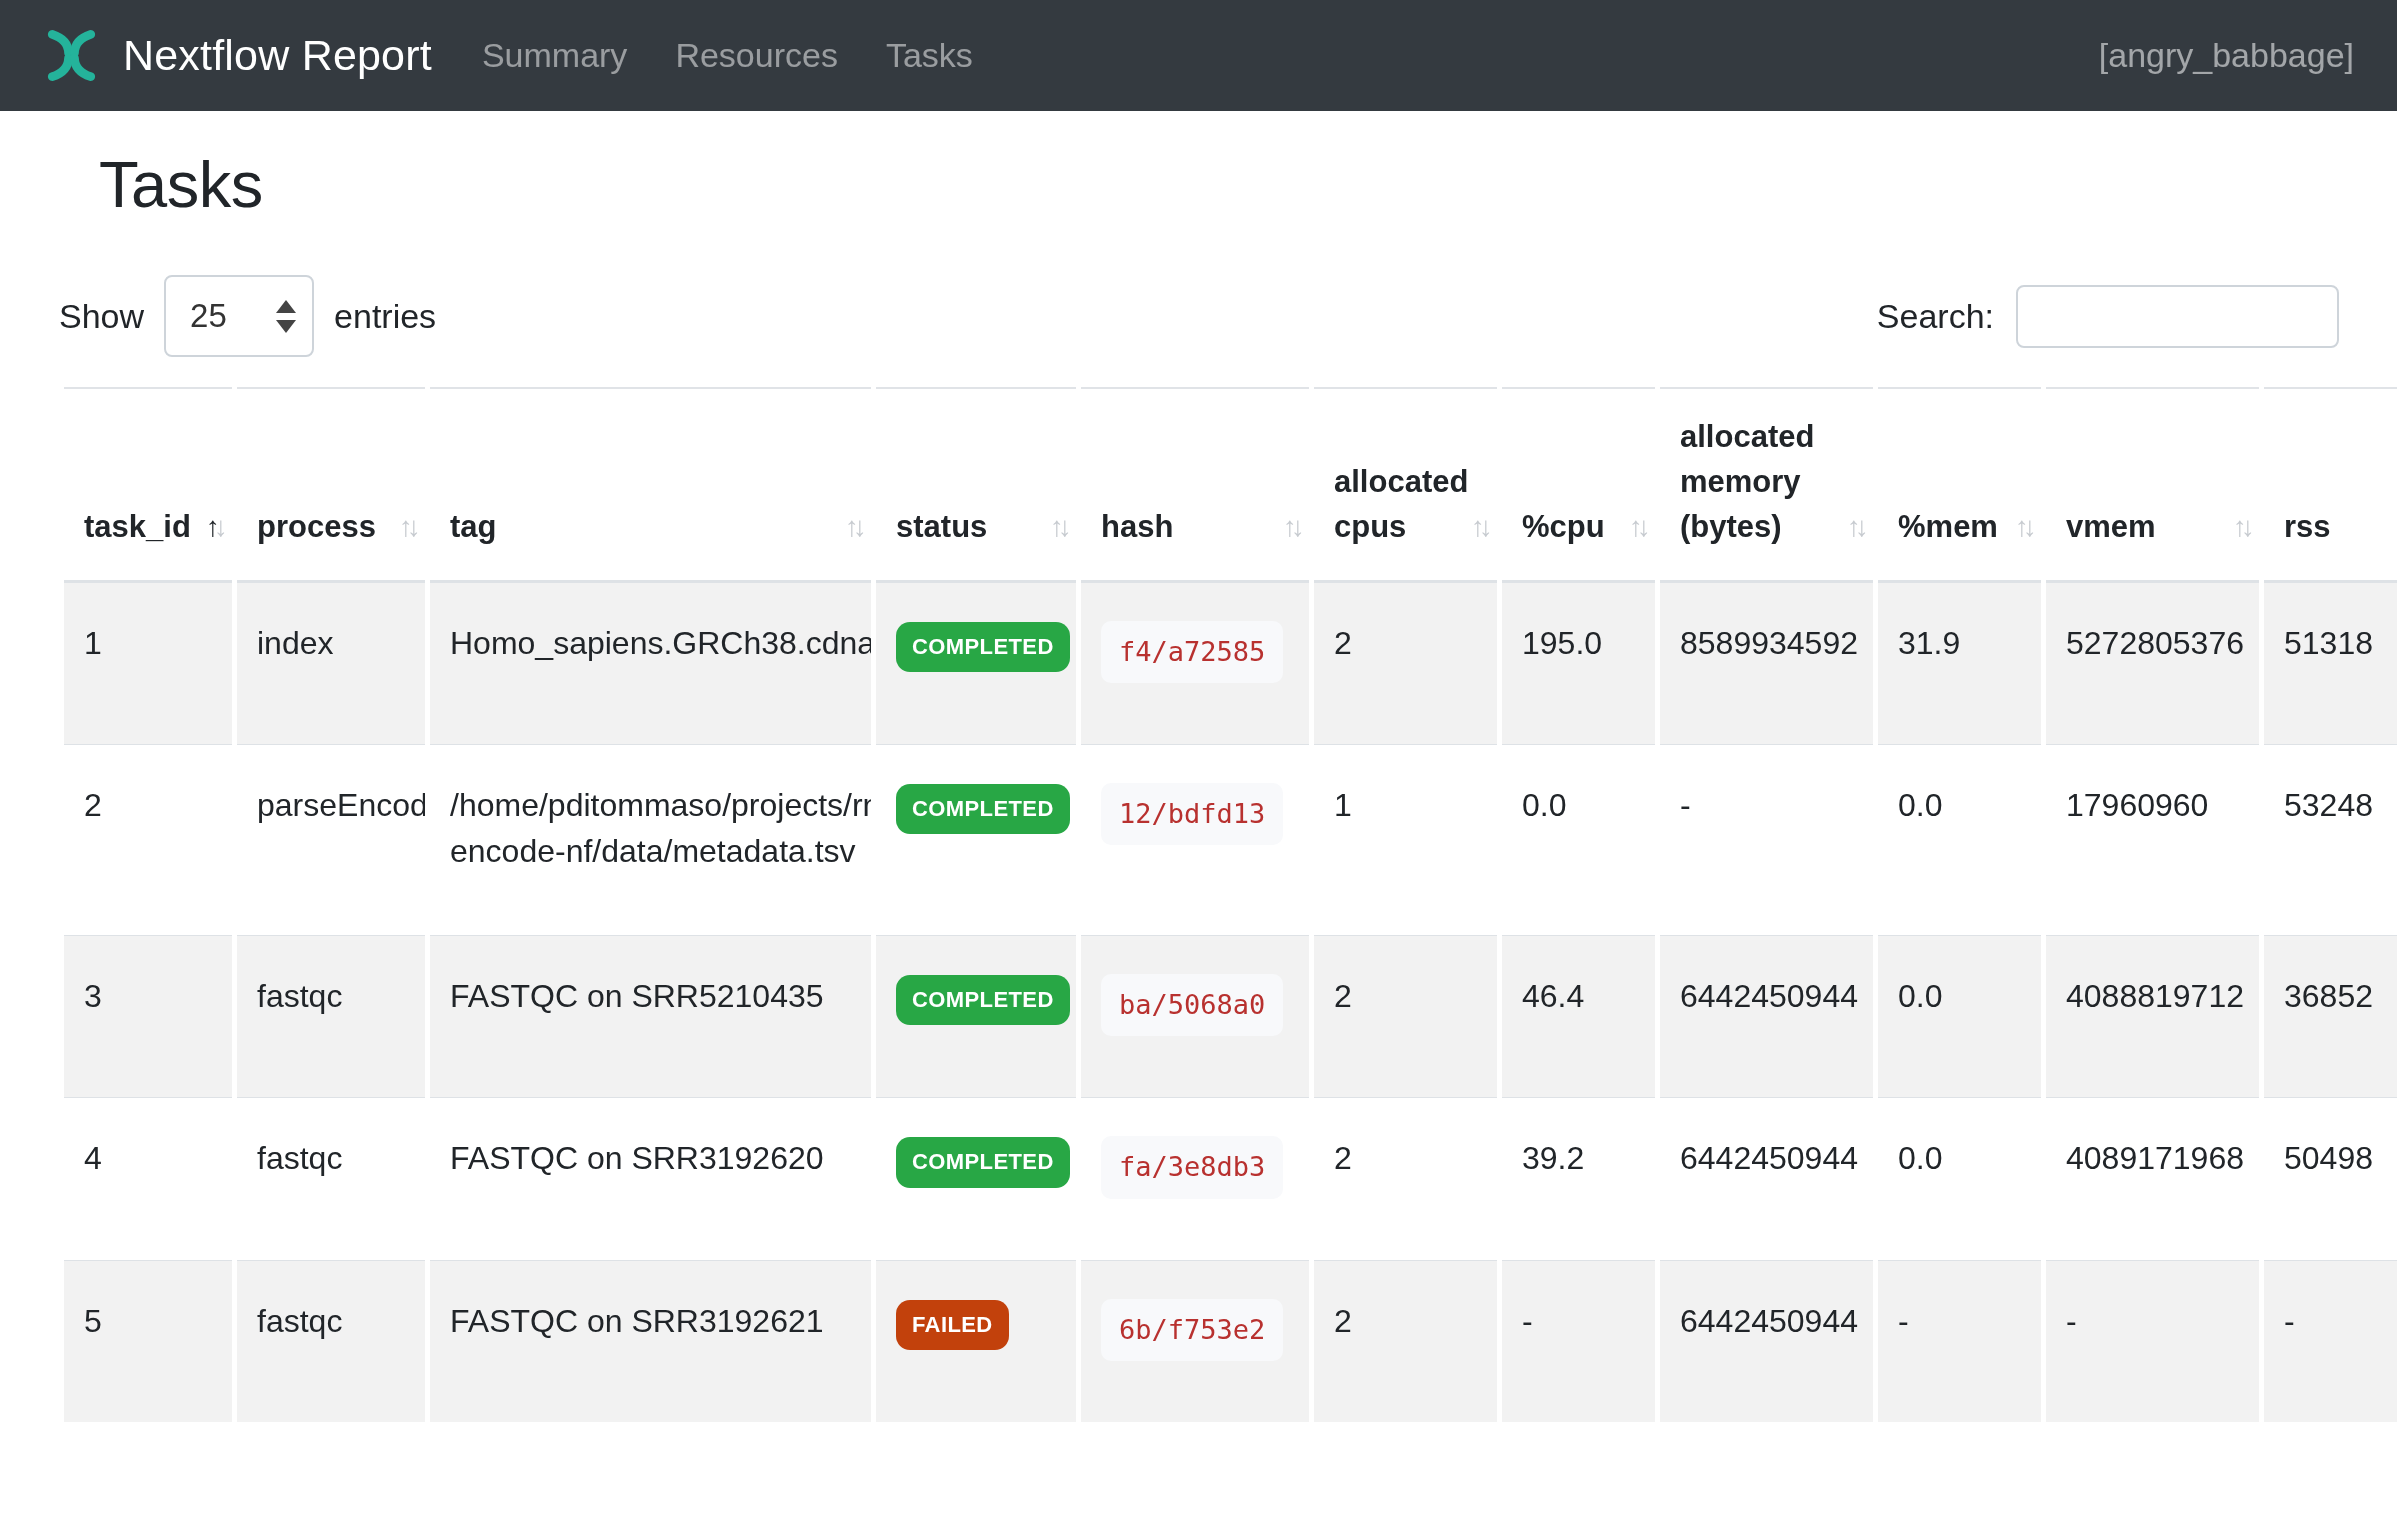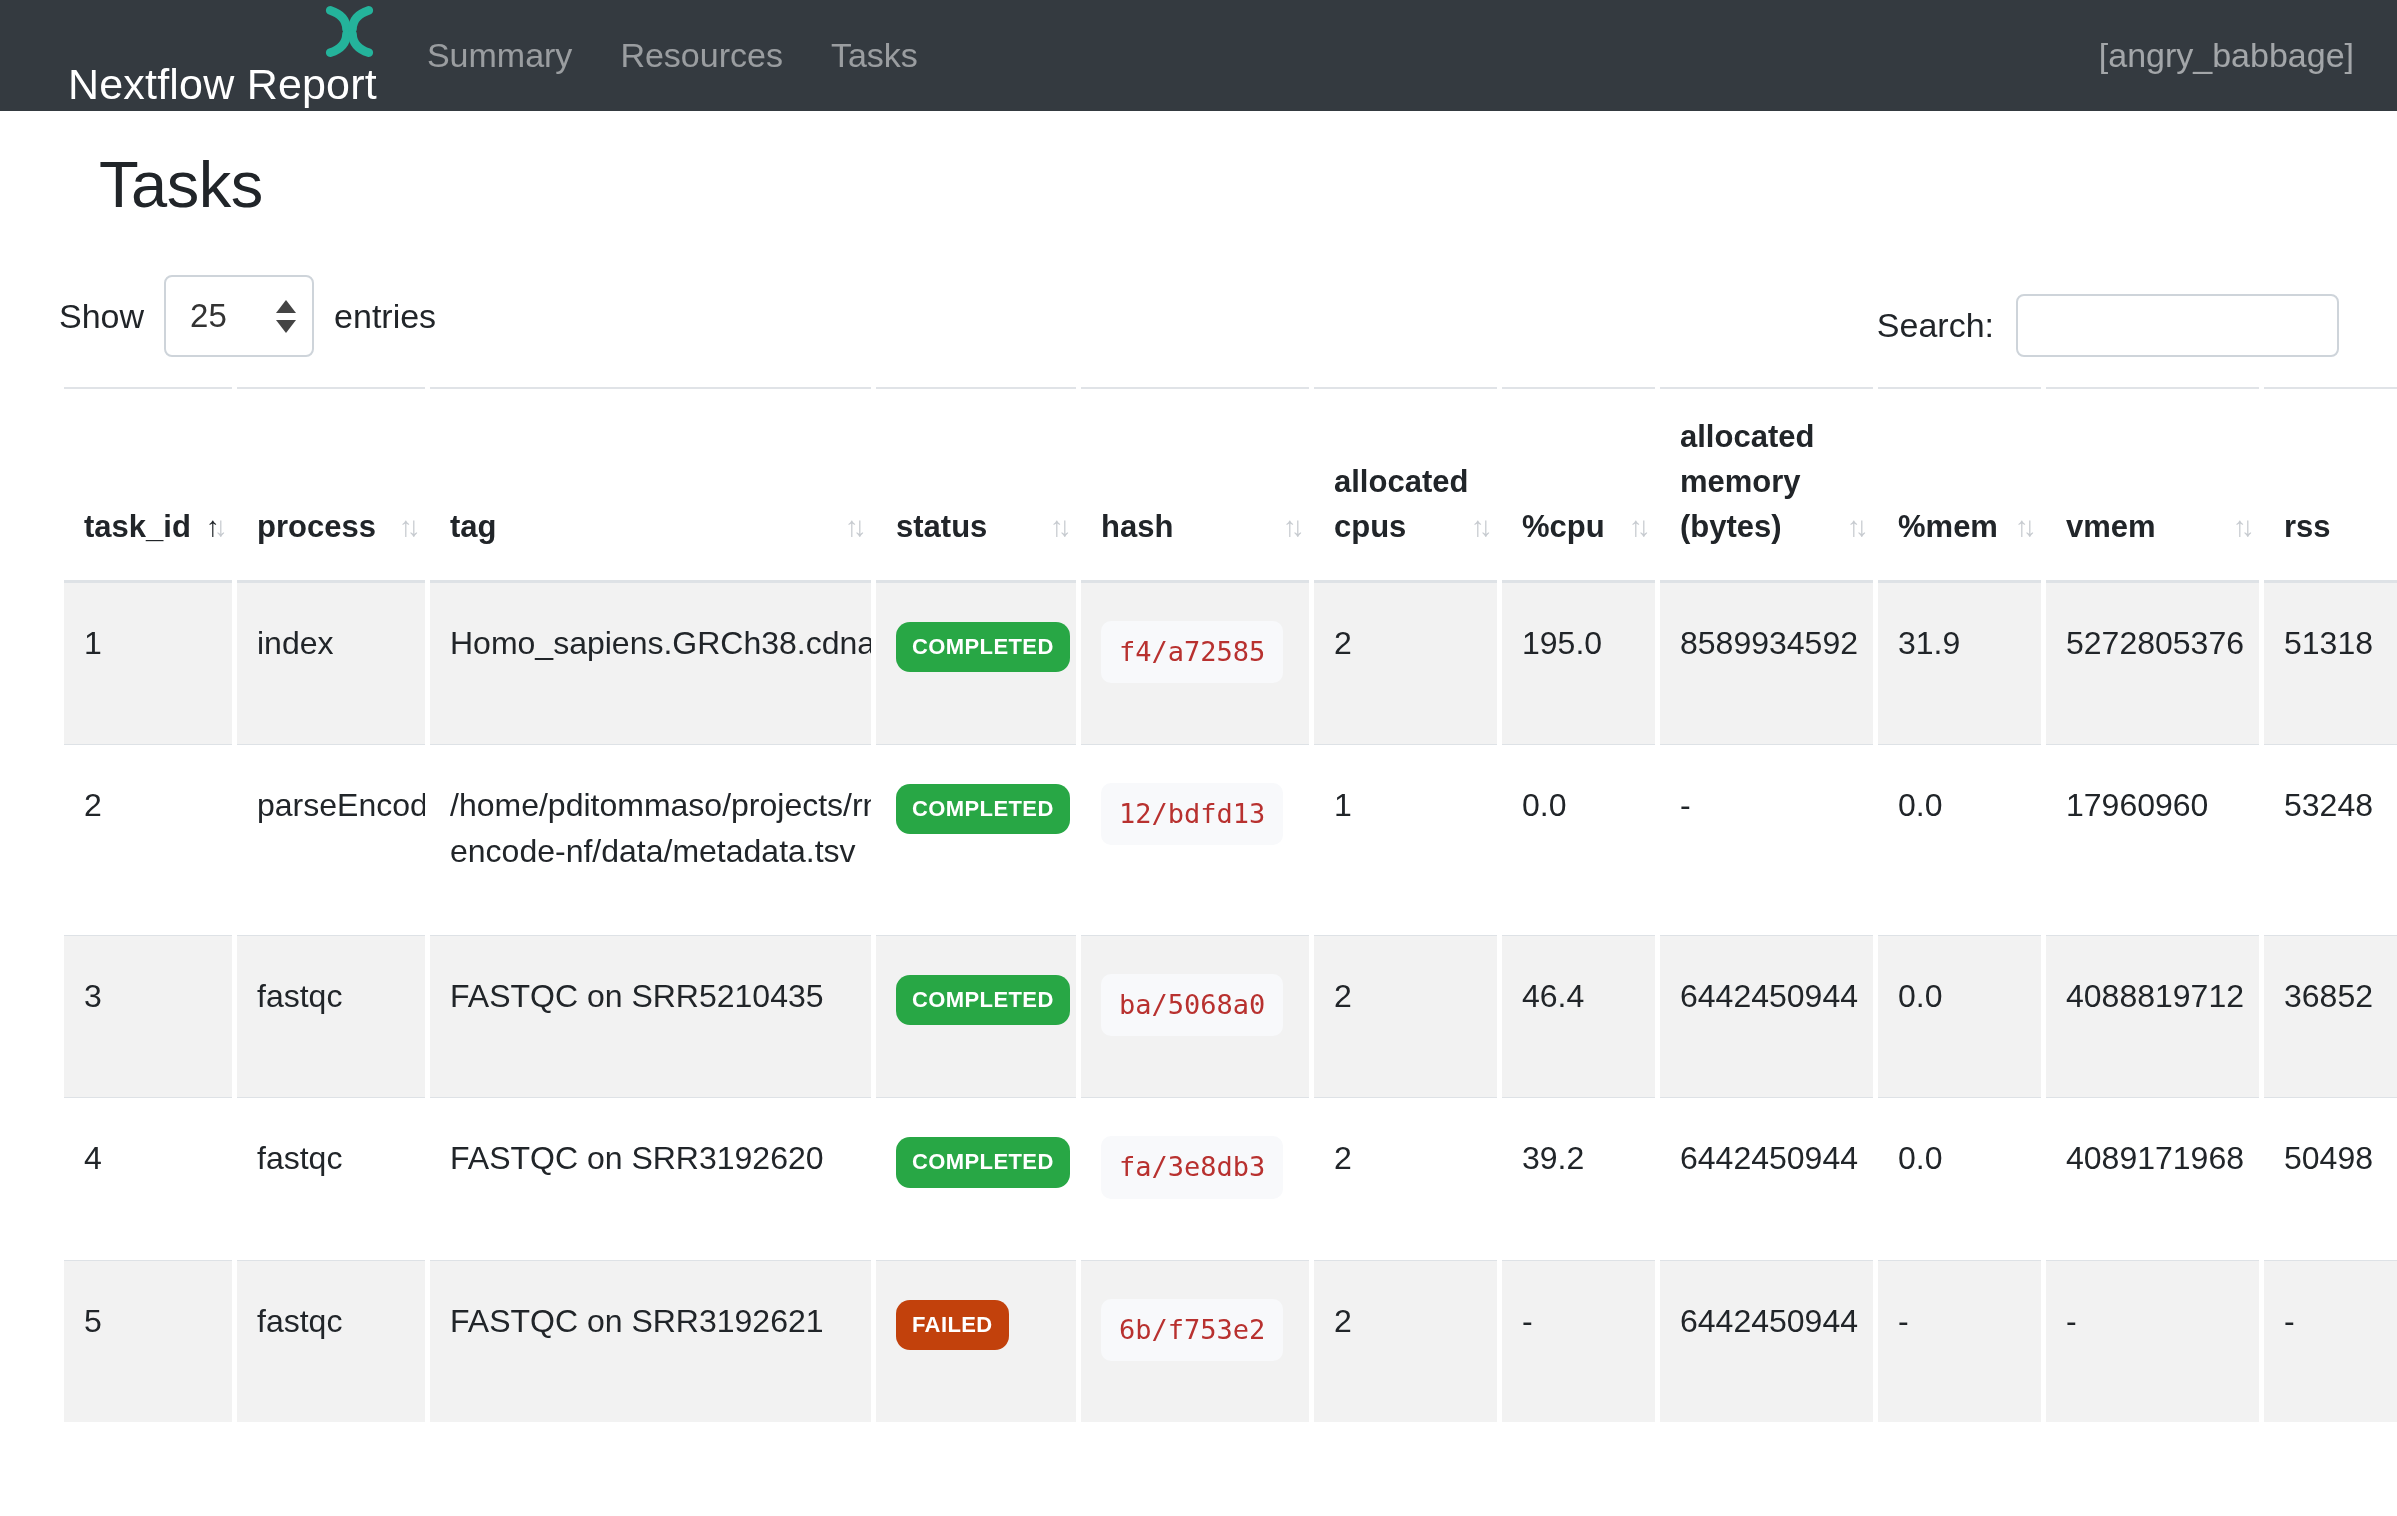--- a/index.html
+++ b/index.html
@@ -1,34 +1,34 @@
 <!DOCTYPE html>
 <html><head>
 <meta charset="utf-8">
 <style>
   * { box-sizing: border-box; margin: 0; padding: 0; }
   html, body { width: 2398px; height: 1517px; overflow: hidden; background: #fff;
     font-family: "Liberation Sans", sans-serif; color: #212529; }
 
   
   .navbar { height: 111px; background: #343a40; display: flex; align-items: center; padding: 0 44px; }
-  .brand { display: flex; align-items: flex-end; cursor: pointer; flex-direction: column; }
+  .brand { display: flex; align-items: center; cursor: pointer; }
   .logo { width: 55px; height: 57px; }
   .brand-text { color: #ffffff; font-size: 43px; font-weight: 500; margin-left: 24px; letter-spacing: 0.2px; }
   .nav-links { display: flex; gap: 48px; margin-left: 50px; }
   .nav-link { color: rgba(255,255,255,0.5); font-size: 34px; text-decoration: none; cursor: pointer; }
   .run-name { margin-left: auto; color: rgba(255,255,255,0.55); font-size: 34px; }
 
   
   .main { padding: 0 59px; }
   .page-title { font-size: 65px; font-weight: 500; margin: 36px 0 0 40px; letter-spacing: -0.5px; }
   .page-desc { font-size: 34px; line-height: 1.44; margin: 28px 40px 0 40px; max-width: 2168px; }
 
   
-  .controls { display: flex; justify-content: space-between; align-items: flex-end; margin-top: 53px; font-size: 34px; }
+  .controls { display: flex; justify-content: space-between; align-items: center; margin-top: 53px; font-size: 34px; }
   .length-ctl { display: flex; align-items: center; gap: 20px; }
   .select-box { width: 150px; height: 82px; border: 2px solid #ced4da; border-radius: 8px; background: #fff;
     display: flex; align-items: center; justify-content: space-between; padding: 0 16px 0 24px;
     font-size: 33px; color: #333; cursor: pointer; }
   .spinner { display: flex; flex-direction: column; gap: 7px; }
   .tri-up { width: 0; height: 0; border-left: 10px solid transparent; border-right: 10px solid transparent; border-bottom: 13px solid #444; }
   .tri-down { width: 0; height: 0; border-left: 10px solid transparent; border-right: 10px solid transparent; border-top: 13px solid #444; }
   .search-ctl { display: flex; align-items: center; gap: 22px; }
   .search-input { width: 323px; height: 63px; border: 2px solid #ced4da; border-radius: 8px; font-size: 33px; padding: 0 18px; outline: none; }
 

